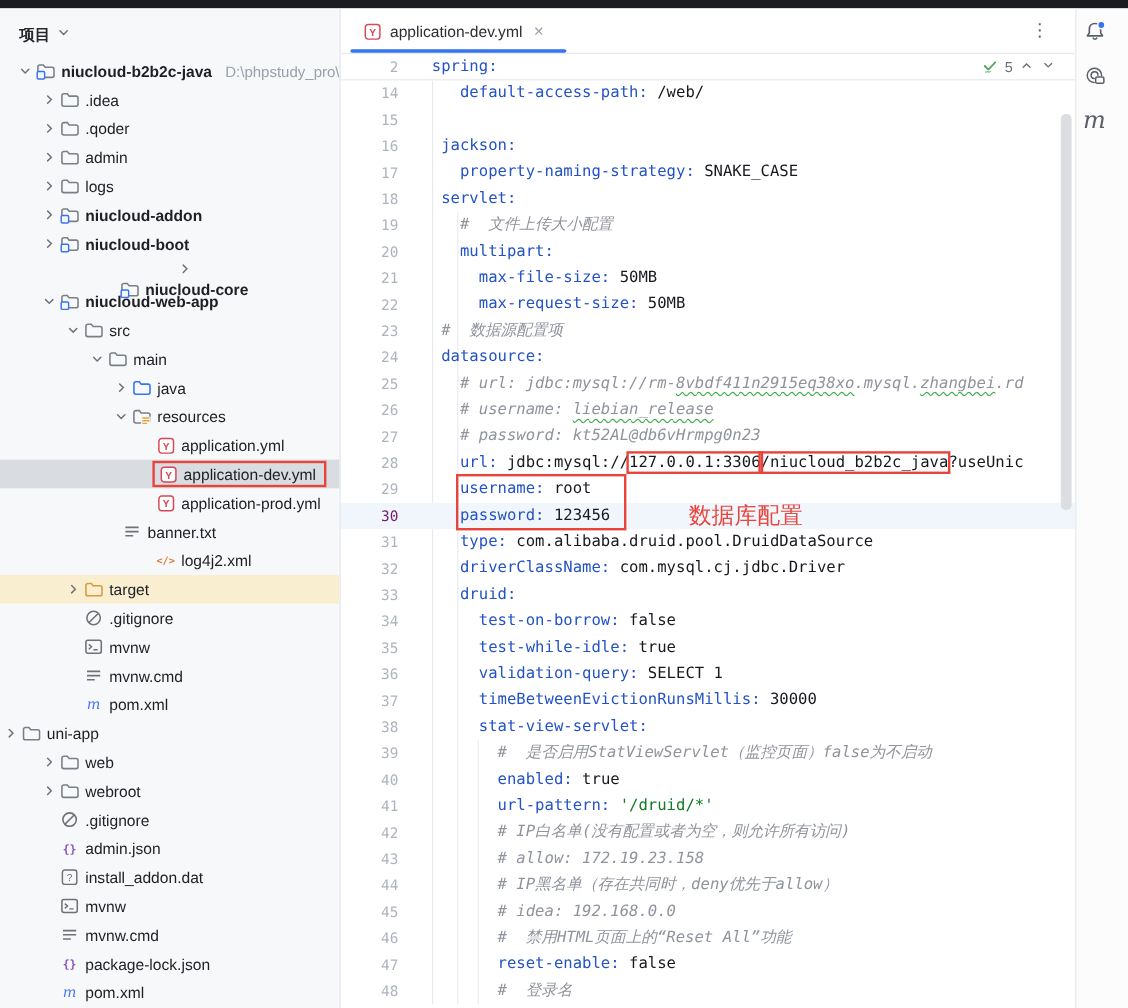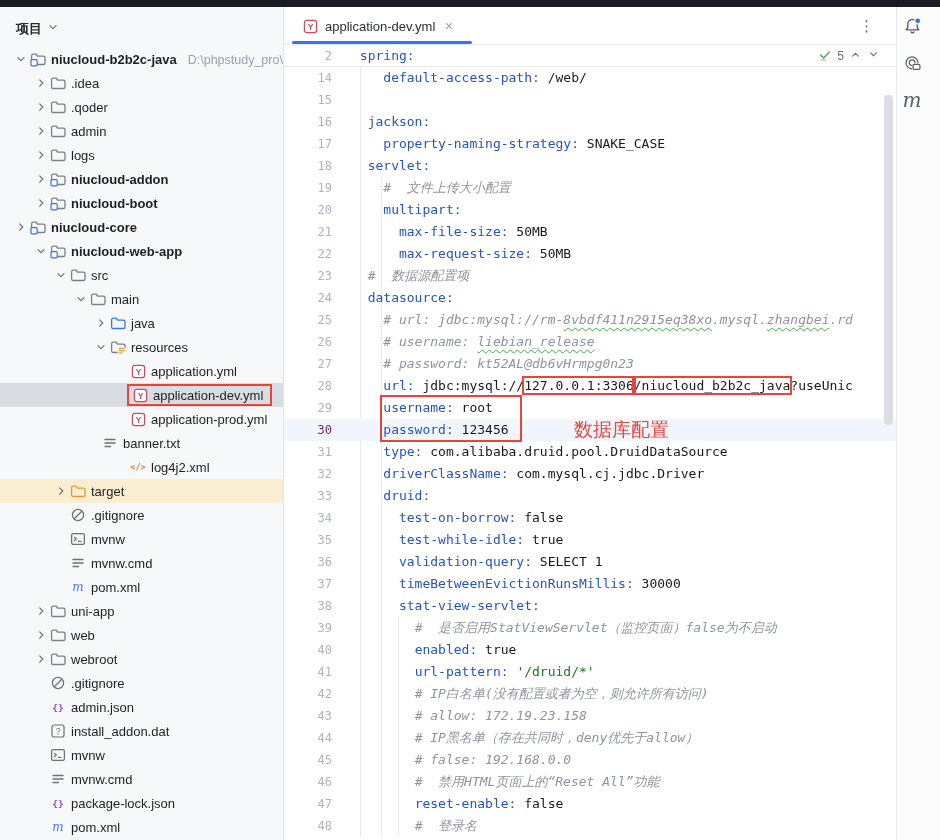--- a/index.html
+++ b/index.html
@@ -190,21 +190,21 @@
           <span class="labwrap">
             <span class="ticon">
               <svg width="16" height="16" viewBox="0 0 16 16">
                 <path d="M1.6 4.8c0-.9.7-1.6 1.6-1.6h2.9l1.5 1.9h5.8c.9 0 1.6.7 1.6 1.6v5.2c0 .9-.7 1.6-1.6 1.6H3.2c-.9 0-1.6-.7-1.6-1.6z" fill="none" stroke-width="1.3" stroke="#7a7e87"></path>
                 <rect x="1" y="8.6" width="6.2" height="6.2" rx="1" fill="#f7f8fa" stroke="#3574f0" stroke-width="1.2"></rect>
               </svg>
             </span>
             <span class="tlabel bold">niucloud-boot</span>
           </span>
         </div>
-        <div class="trow" style="padding-left: 12px;">
+        <div class="trow" style="padding-left: 24px; flex-direction: column;">
           <span class="chev">
             <svg width="14" height="14" viewBox="0 0 16 16">
               <path d="M6.5 4.5l3.5 3.5-3.5 3.5" fill="none" stroke="#6e7177" stroke-width="1.4" stroke-linecap="round"></path>
             </svg>
           </span>
           <span class="labwrap">
             <span class="ticon">
               <svg width="16" height="16" viewBox="0 0 16 16">
                 <path d="M1.6 4.8c0-.9.7-1.6 1.6-1.6h2.9l1.5 1.9h5.8c.9 0 1.6.7 1.6 1.6v5.2c0 .9-.7 1.6-1.6 1.6H3.2c-.9 0-1.6-.7-1.6-1.6z" fill="none" stroke-width="1.3" stroke="#7a7e87"></path>
                 <rect x="1" y="8.6" width="6.2" height="6.2" rx="1" fill="#f7f8fa" stroke="#3574f0" stroke-width="1.2"></rect>
@@ -404,21 +404,21 @@
           <span class="chev"></span>
           <span class="labwrap">
             <span class="ticon">
               <svg width="16" height="16" viewBox="0 0 16 16">
                 <text x="8" y="12" font-size="12" font-style="italic" fill="#4a76e8" text-anchor="middle" font-family="DejaVu Serif, serif">m</text>
               </svg>
             </span>
             <span class="tlabel">pom.xml</span>
           </span>
         </div>
-        <div class="trow" style="padding-left: 32px;">
+        <div class="trow" style="">
           <span class="chev">
             <svg width="14" height="14" viewBox="0 0 16 16">
               <path d="M6.5 4.5l3.5 3.5-3.5 3.5" fill="none" stroke="#6e7177" stroke-width="1.4" stroke-linecap="round"></path>
             </svg>
           </span>
           <span class="labwrap">
             <span class="ticon">
               <svg width="16" height="16" viewBox="0 0 16 16">
                 <path d="M1.6 4.8c0-.9.7-1.6 1.6-1.6h2.9l1.5 1.9h5.8c.9 0 1.6.7 1.6 1.6v5.2c0 .9-.7 1.6-1.6 1.6H3.2c-.9 0-1.6-.7-1.6-1.6z" fill="none" stroke-width="1.3" stroke="#7a7e87"></path>
               </svg>
@@ -704,21 +704,21 @@
           <div class="cl">
             <span class="gut">43</span>
             <pre class="ct">        <span class="tk-c"># allow: 172.19.23.158</span></pre>
           </div>
           <div class="cl">
             <span class="gut">44</span>
             <pre class="ct">        <span class="tk-c"># IP黑名单（存在共同时，deny优先于allow）</span></pre>
           </div>
           <div class="cl">
             <span class="gut">45</span>
-            <pre class="ct">        <span class="tk-c"># false: 192.168.0.0</span></pre>
+            <pre class="ct">        <span class="tk-c"># idea: 192.168.0.0</span></pre>
           </div>
           <div class="cl">
             <span class="gut">46</span>
             <pre class="ct">        <span class="tk-c">#  禁用HTML页面上的“Reset All”功能</span></pre>
           </div>
           <div class="cl">
             <span class="gut">47</span>
             <pre class="ct">        <span class="tk-k">reset-enable:</span><span class="tk-v"> false</span></pre>
           </div>
           <div class="cl">

